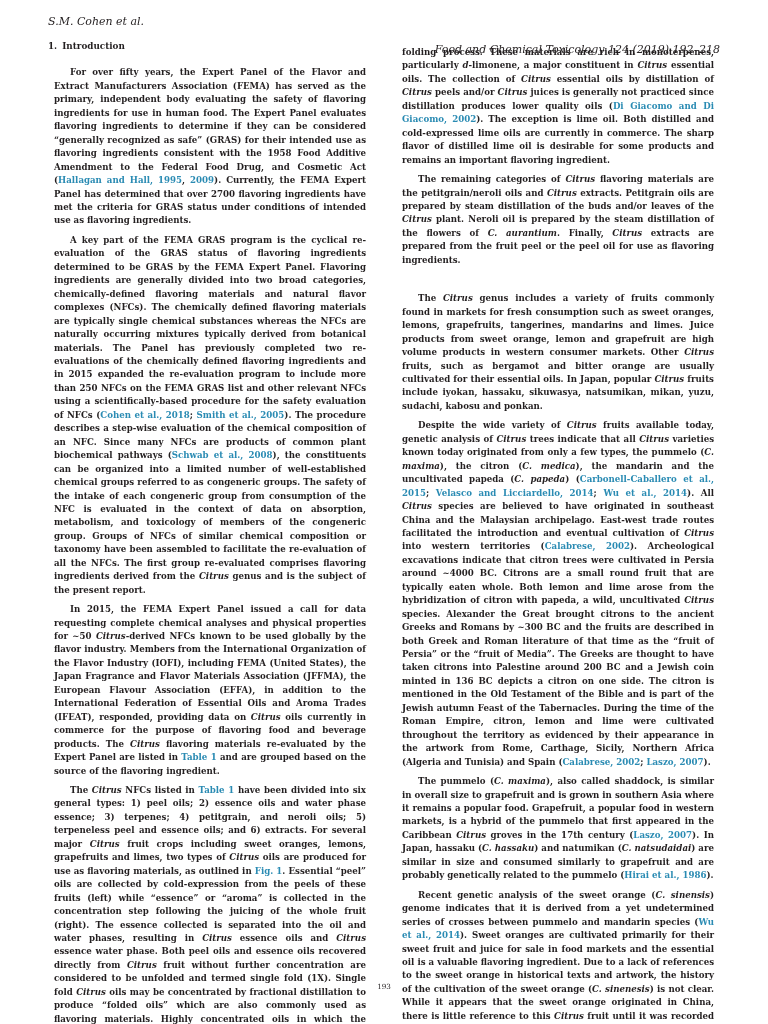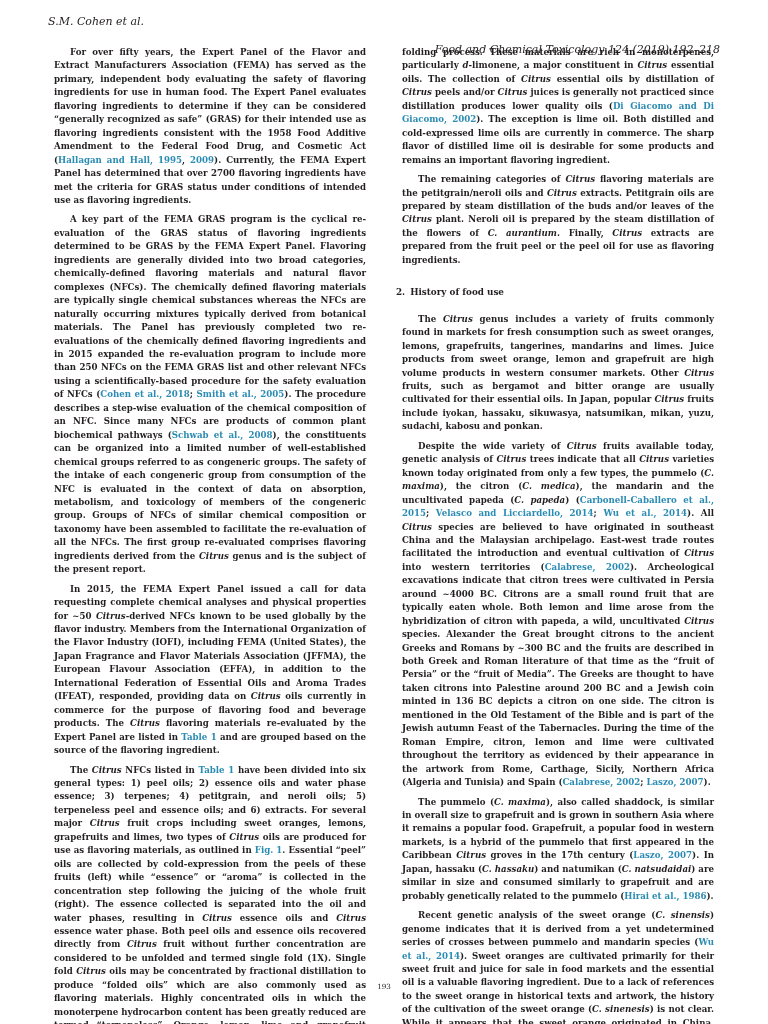--- a/index.html
+++ b/index.html
@@ -22,32 +22,32 @@
   .page-num { position: absolute; top: 982px; left: 0; width: 768px; text-align: center;
               font-size: 7.2px; color: #231f20; }
 </style>
 </head>
 <body>
 
 <div class="running-head rh-left">S.M. Cohen et al.</div>
 <div class="running-head rh-right">Food and Chemical Toxicology 124 (2019) 192–218</div>
 
 <div class="col col-left">
+  <div class="sec-head">
+    <span class="num">1.</span><span>Introduction</span>
+  </div>
   <p><span>For over fifty years, the Expert Panel of the Flavor and Extract Manufacturers Association (FEMA) has served as the primary, in­dependent body evaluating the safety of flavoring ingredients for use in human food. The Expert Panel evaluates flavoring ingredients to de­termine if they can be considered “generally recognized as safe” (GRAS) for their intended use as flavoring ingredients consistent with the 1958 Food Additive Amendment to the Federal Food Drug, and Cosmetic Act (</span><a class="ref" href="#">Hallagan and Hall, 1995</a><span>, </span><a class="ref" href="#">2009</a><span>). Currently, the FEMA Expert Panel has determined that over 2700 flavoring ingredients have met the criteria for GRAS status under conditions of intended use as flavoring in­gredients.</span></p>
   <p><span>A key part of the FEMA GRAS program is the cyclical re-evaluation of the GRAS status of flavoring ingredients determined to be GRAS by the FEMA Expert Panel. Flavoring ingredients are generally divided into two broad categories, chemically-defined flavoring materials and nat­ural flavor complexes (NFCs). The chemically defined flavoring mate­rials are typically single chemical substances whereas the NFCs are naturally occurring mixtures typically derived from botanical materials. The Panel has previously completed two re-evaluations of the chemi­cally defined flavoring ingredients and in 2015 expanded the re-eva­luation program to include more than 250 NFCs on the FEMA GRAS list and other relevant NFCs using a scientifically-based procedure for the safety evaluation of NFCs (</span><a class="ref" href="#">Cohen et al., 2018</a><span>; </span><a class="ref" href="#">Smith et al., 2005</a><span>). The procedure describes a step-wise evaluation of the chemical composition of an NFC. Since many NFCs are products of common plant biochemical pathways (</span><a class="ref" href="#">Schwab et al., 2008</a><span>), the constituents can be organized into a limited number of well-established chemical groups referred to as congeneric groups. The safety of the intake of each congeneric group from consumption of the NFC is evaluated in the context of data on absorption, metabolism, and toxicology of members of the congeneric group. Groups of NFCs of similar chemical composition or taxonomy have been assembled to facilitate the re-evaluation of all the NFCs. The first group re-evaluated comprises flavoring ingredients derived from the </span><i>Citrus</i><span> genus and is the subject of the present report.</span></p>
   <p><span>In 2015, the FEMA Expert Panel issued a call for data requesting complete chemical analyses and physical properties for ∼50 </span><i>Citrus</i><span>-derived NFCs known to be used globally by the flavor industry. Members from the International Organization of the Flavor Industry (IOFI), including FEMA (United States), the Japan Fragrance and Flavor Materials Association (JFFMA), the European Flavour Association (EFFA), in addition to the International Federation of Essential Oils and Aroma Trades (IFEAT), responded, providing data on </span><i>Citrus</i><span> oils cur­rently in commerce for the purpose of flavoring food and beverage products. The </span><i>Citrus</i><span> flavoring materials re-evaluated by the Expert Panel are listed in </span><a class="ref" href="#">Table 1</a><span> and are grouped based on the source of the flavoring ingredient.</span></p>
   <p><span>The </span><i>Citrus</i><span> NFCs listed in </span><a class="ref" href="#">Table 1</a><span> have been divided into six general types: 1) peel oils; 2) essence oils and water phase essence; 3) terpenes; 4) petitgrain, and neroli oils; 5) terpeneless peel and essence oils; and 6) extracts. For several major </span><i>Citrus</i><span> fruit crops including sweet oranges, lemons, grapefruits and limes, two types of </span><i>Citrus</i><span> oils are produced for use as flavoring materials, as outlined in </span><a class="ref" href="#">Fig. 1</a><span>. Essential “peel” oils are collected by cold-expression from the peels of these fruits (left) while “essence” or “aroma” is collected in the concentration step following the juicing of the whole fruit (right). The essence collected is separated into the oil and water phases, resulting in </span><i>Citrus</i><span> essence oils and </span><i>Citrus</i><span> essence water phase. Both peel oils and essence oils recovered directly from </span><i>Citrus</i><span> fruit without further concentration are considered to be unfolded and termed single fold (1X). Single fold </span><i>Citrus</i><span> oils may be concentrated by fractional distillation to produce “folded oils” which are also commonly used as flavoring materials. Highly concentrated oils in which the monoterpene hydrocarbon content has been greatly re­duced are termed “terpeneless”. Orange, lemon, lime and grapefruit terpenes are flavoring materials derived from the distillate of the </span></p>
 </div>
 
 <div class="col col-right">
   <p class="noindent"><span>folding process. These materials are rich in monoterpenes, particularly </span><i>d</i><span>-limonene, a major constituent in </span><i>Citrus</i><span> essential oils. The collection of </span><i>Citrus</i><span> essential oils by distillation of </span><i>Citrus</i><span> peels and/or </span><i>Citrus</i><span> juices is generally not practiced since distillation produces lower quality oils (</span><a class="ref" href="#">Di Giacomo and Di Giacomo, 2002</a><span>). The exception is lime oil. Both dis­tilled and cold-expressed lime oils are currently in commerce. The sharp flavor of distilled lime oil is desirable for some products and remains an important flavoring ingredient.</span></p>
   <p><span>The remaining categories of </span><i>Citrus</i><span> flavoring materials are the pe­titgrain/neroli oils and </span><i>Citrus</i><span> extracts. Petitgrain oils are prepared by steam distillation of the buds and/or leaves of the </span><i>Citrus</i><span> plant. Neroli oil is prepared by the steam distillation of the flowers of </span><i>C. aurantium</i><span>. Finally, </span><i>Citrus</i><span> extracts are prepared from the fruit peel or the peel oil for use as flavoring ingredients.</span></p>
   <div class="gap"></div>
-  <div class="sec-head">
-    <span class="num">2.</span><span>History of food use</span>
-  </div>
   <p><span>The </span><i>Citrus</i><span> genus includes a variety of fruits commonly found in markets for fresh consumption such as sweet oranges, lemons, grape­fruits, tangerines, mandarins and limes. Juice products from sweet or­ange, lemon and grapefruit are high volume products in western con­sumer markets. Other </span><i>Citrus</i><span> fruits, such as bergamot and bitter orange are usually cultivated for their essential oils. In Japan, popular </span><i>Citrus</i><span> fruits include iyokan, hassaku, sikuwasya, natsumikan, mikan, yuzu, sudachi, kabosu and ponkan.</span></p>
   <p><span>Despite the wide variety of </span><i>Citrus</i><span> fruits available today, genetic analysis of </span><i>Citrus</i><span> trees indicate that all </span><i>Citrus</i><span> varieties known today originated from only a few types, the pummelo (</span><i>C. maxima</i><span>), the citron (</span><i>C. medica</i><span>), the mandarin and the uncultivated papeda (</span><i>C. papeda</i><span>) (</span><a class="ref" href="#">Carbonell-Caballero et al., 2015</a><span>; </span><a class="ref" href="#">Velasco and Licciardello, 2014</a><span>; </span><a class="ref" href="#">Wu et al., 2014</a><span>). All </span><i>Citrus</i><span> species are believed to have originated in southeast China and the Malaysian archipelago. East-west trade routes facilitated the introduction and eventual cultivation of </span><i>Citrus</i><span> into western territories (</span><a class="ref" href="#">Calabrese, 2002</a><span>). Archeological excavations in­dicate that citron trees were cultivated in Persia around ∼4000 BC. Citrons are a small round fruit that are typically eaten whole. Both lemon and lime arose from the hybridization of citron with papeda, a wild, uncultivated </span><i>Citrus</i><span> species. Alexander the Great brought citrons to the ancient Greeks and Romans by ∼300 BC and the fruits are de­scribed in both Greek and Roman literature of that time as the “fruit of Persia” or the “fruit of Media”. The Greeks are thought to have taken citrons into Palestine around 200 BC and a Jewish coin minted in 136 BC depicts a citron on one side. The citron is mentioned in the Old Testament of the Bible and is part of the Jewish autumn Feast of the Tabernacles. During the time of the Roman Empire, citron, lemon and lime were cultivated throughout the territory as evidenced by their appearance in the artwork from Rome, Carthage, Sicily, Northern Africa (Algeria and Tunisia) and Spain (</span><a class="ref" href="#">Calabrese, 2002</a><span>; </span><a class="ref" href="#">Laszo, 2007</a><span>).</span></p>
   <p><span>The pummelo (</span><i>C. maxima</i><span>), also called shaddock, is similar in overall size to grapefruit and is grown in southern Asia where it remains a popular food. Grapefruit, a popular food in western markets, is a hybrid of the pummelo that first appeared in the Caribbean </span><i>Citrus</i><span> groves in the 17th century (</span><a class="ref" href="#">Laszo, 2007</a><span>). In Japan, hassaku (</span><i>C. hassaku</i><span>) and natumikan (</span><i>C. natsudaidai</i><span>) are similar in size and consumed simi­larly to grapefruit and are probably genetically related to the pummelo (</span><a class="ref" href="#">Hirai et al., 1986</a><span>).</span></p>
   <p><span>Recent genetic analysis of the sweet orange (</span><i>C. sinensis</i><span>) genome indicates that it is derived from a yet undetermined series of crosses between pummelo and mandarin species (</span><a class="ref" href="#">Wu et al., 2014</a><span>). Sweet or­anges are cultivated primarily for their sweet fruit and juice for sale in food markets and the essential oil is a valuable flavoring ingredient. Due to a lack of references to the sweet orange in historical texts and artwork, the history of the cultivation of the sweet orange (</span><i>C. sinenesis</i><span>) is not clear. While it appears that the sweet orange originated in China, there is little reference to this </span><i>Citrus</i><span> fruit until it was recorded as being grown around Lisbon in 1520 (</span><a class="ref" href="#">Laszo, 2007</a><span>). During the Renaissance,</span></p>
 </div>
 
 <div class="page-num">193</div>
 
 </body></html>

